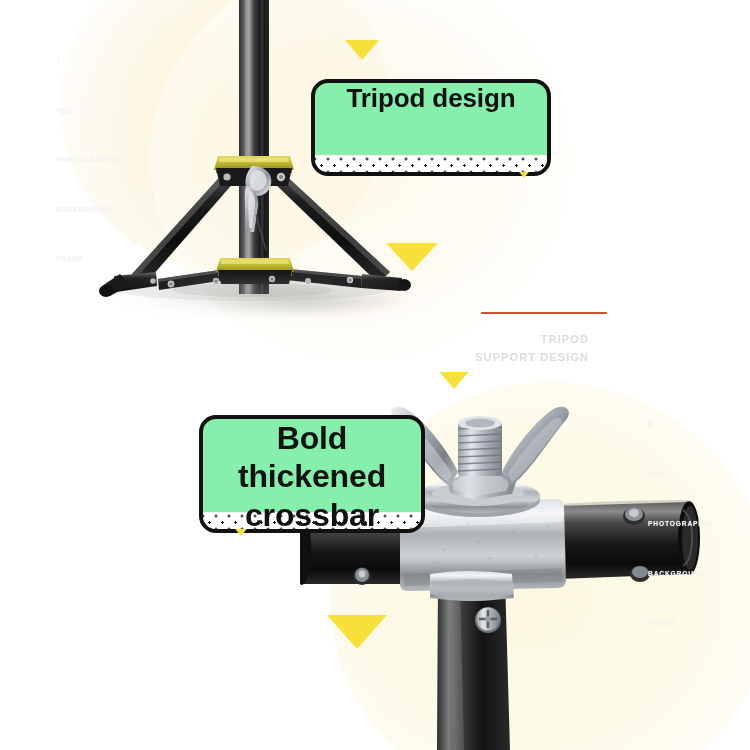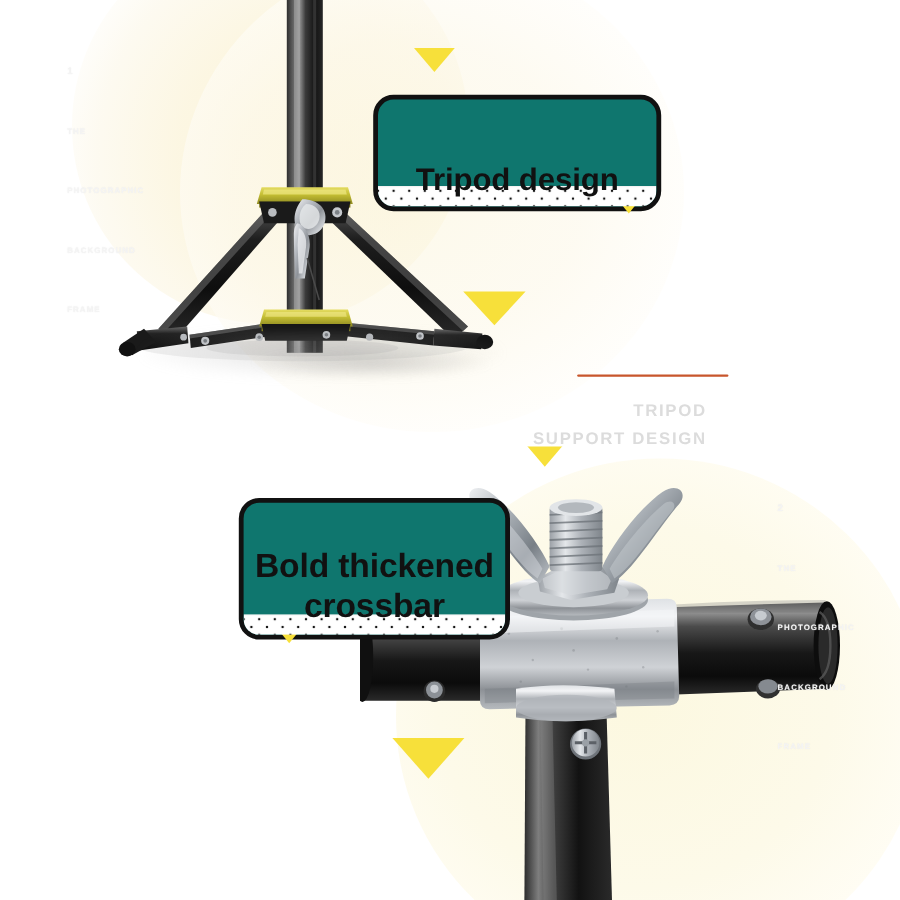--- a/index.html
+++ b/index.html
@@ -103,45 +103,45 @@
   
   .caption { position:absolute; }
   .caption .rule {
     display:block;
     height:2px;
     background:#c8562c;
     border-radius:1px;
   }
   .caption .cap-text {
     display:block;
-    font-size:14px;
+    font-size:11px;
     font-weight:600;
     letter-spacing:.1em;
     color:#dcdcdc;
     line-height:1.62;
   }
 
   #caption-1 { left:437px; top:312px; width:270px; text-align:right; }
   #caption-1 .rule { width:126px; margin-left:44px; margin-bottom:17px; }
   #caption-1 .cap-text { padding-right:118px; }
 
   #caption-2 { left:190px; top:668px; width:300px; text-align:left; }
   #caption-2 .rule { width:210px; margin-bottom:14px; }
   #caption-2 .cap-text { }
 
   
   .bubble {
     position:absolute;
-    background:#0f766e;
+    background:#86efac;
     border:4px solid #111111;
     border-radius:17px;
     display:flex;
     flex-direction:column;
     align-items:center;
-    justify-content:flex-end;
+    justify-content:flex-start;
     overflow:hidden;
   }
   .bubble .bubble-text {
     position:relative;
     z-index:2;
     font-weight:700;
     color:#111111;
     text-align:center;
     line-height:1.2;
     letter-spacing:-.004em;
@@ -165,21 +165,21 @@
   #bubble-1 {
     left:311px; top:79px;
     width:240px; height:97px;
   }
   #bubble-1 .bubble-text { font-size:26px; margin-bottom:7px; }
 
   #bubble-2 {
     left:199px; top:415px;
     width:226px; height:118px;
   }
-  #bubble-2 .bubble-text { font-size:28px; margin-bottom:7px;margin-top:36px; }
+  #bubble-2 .bubble-text { font-size:32px; margin-bottom:7px; }
 
   
   .tri {
     position:absolute;
     width:0; height:0;
     border-left-style:solid;
     border-right-style:solid;
     border-top-style:solid;
     border-left-color:transparent;
     border-right-color:transparent;

